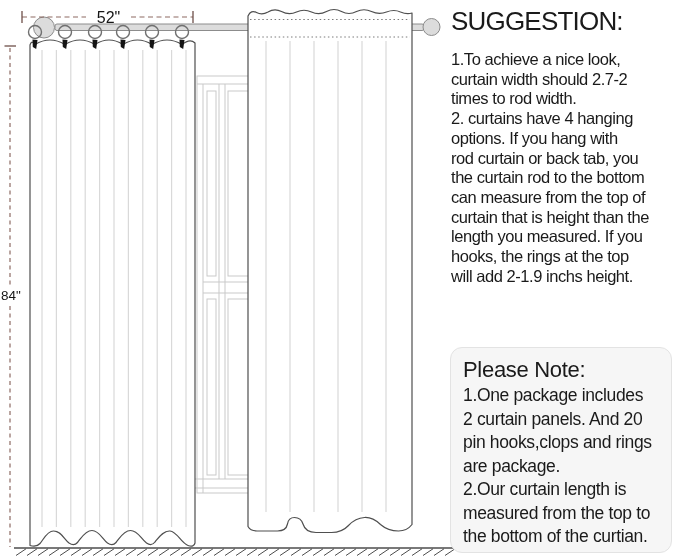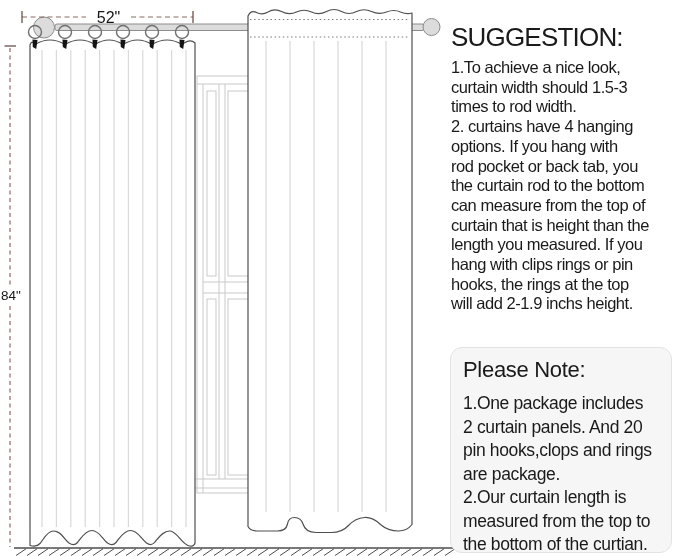--- a/index.html
+++ b/index.html
@@ -9,28 +9,28 @@
     --dim:#8d6a63;--outline:#4f4f4f;--fold:#d9d9d9;--rodfill:#dcdcdc;--rodstroke:#8c8c8c;
     --win:#c9c9c9;--floor:#4d4d4d;--clip:#141414;
   }
   svg text{font-family:"Liberation Sans", sans-serif;}
   .win{stroke:var(--win);fill:none;stroke-width:1;}
   .panel{fill:#ffffff;stroke:var(--outline);stroke-width:1.2;stroke-linejoin:round;}
   .dimline{stroke:var(--dim);stroke-width:1.2;fill:none;}
   .dimtick{stroke:#6e4f49;stroke-width:1.3;}
   .dotted{stroke:#7a7a7a;stroke-width:1;stroke-dasharray:1.5 2.6;fill:none;}
   .dimlabel{fill:#161616;}
-  .suggestion{position:absolute;left:451px;top:20px;width:228px;}
+  .suggestion{position:absolute;left:451px;top:4px;width:228px;}
   .sug-title{font-size:26px;letter-spacing:-0.8px;line-height:34px;white-space:nowrap;}
-  .sug-body{margin-top:4px;font-size:16.5px;line-height:19.7px;letter-spacing:-0.45px;white-space:nowrap;}
+  .sug-body{margin-top:12px;font-size:16.5px;line-height:19.7px;letter-spacing:-0.45px;white-space:nowrap;}
   .note-box{position:absolute;left:450px;top:347px;width:222px;height:206px;
     background:#f6f6f6;border:1px solid #e3e3e3;border-radius:12px;box-sizing:border-box;
     padding:8px 0 0 12px;}
   .note-title{font-size:22px;line-height:28px;letter-spacing:-0.3px;white-space:nowrap;}
-  .note-body{margin-top:8px;font-size:17.5px;line-height:23.5px;letter-spacing:-0.35px;white-space:nowrap;}
+  .note-body{margin-top:0;font-size:17.5px;line-height:23.5px;letter-spacing:-0.35px;white-space:nowrap;}
 </style>
 </head>
 <body>
 
 <div class="canvas">
 
   <svg width="460" height="556" viewBox="0 0 460 556" style="position:absolute;left:0;top:0;">
 
     <g>
       <rect class="win" x="197" y="76" width="145" height="417"></rect>
@@ -184,30 +184,29 @@
           <line x1="434" y1="555.5" x2="444" y2="548.8" stroke="var(--floor)" stroke-width="1"></line>
           <line x1="445" y1="555.5" x2="455" y2="548.8" stroke="var(--floor)" stroke-width="1"></line>
         </g>
     </g>
   </svg>
 
   <div class="suggestion">
     <div class="sug-title">SUGGESTION:</div>
     <div class="sug-body">
         <div>1.To achieve a nice look,</div>
-        <div>curtain width should 1.5-3</div>
+        <div>curtain width should 2.7-2</div>
         <div>times to rod width.</div>
         <div>2. curtains have 4 hanging</div>
         <div>options. If you hang with</div>
-        <div>rod pocket or back tab, you</div>
+        <div>rod curtain or back tab, you</div>
         <div>the curtain rod to the bottom</div>
         <div>can measure from the top of</div>
         <div>curtain that is height than the</div>
         <div>length you measured. If you</div>
-        <div>hang with clips rings or pin</div>
         <div>hooks, the rings at the top</div>
         <div>will add 2-1.9 inchs height.</div>
       </div>
   </div>
 
   <div class="note-box">
     <div class="note-title">Please Note:</div>
     <div class="note-body">
         <div>1.One package includes</div>
         <div>2 curtain panels. And 20</div>

